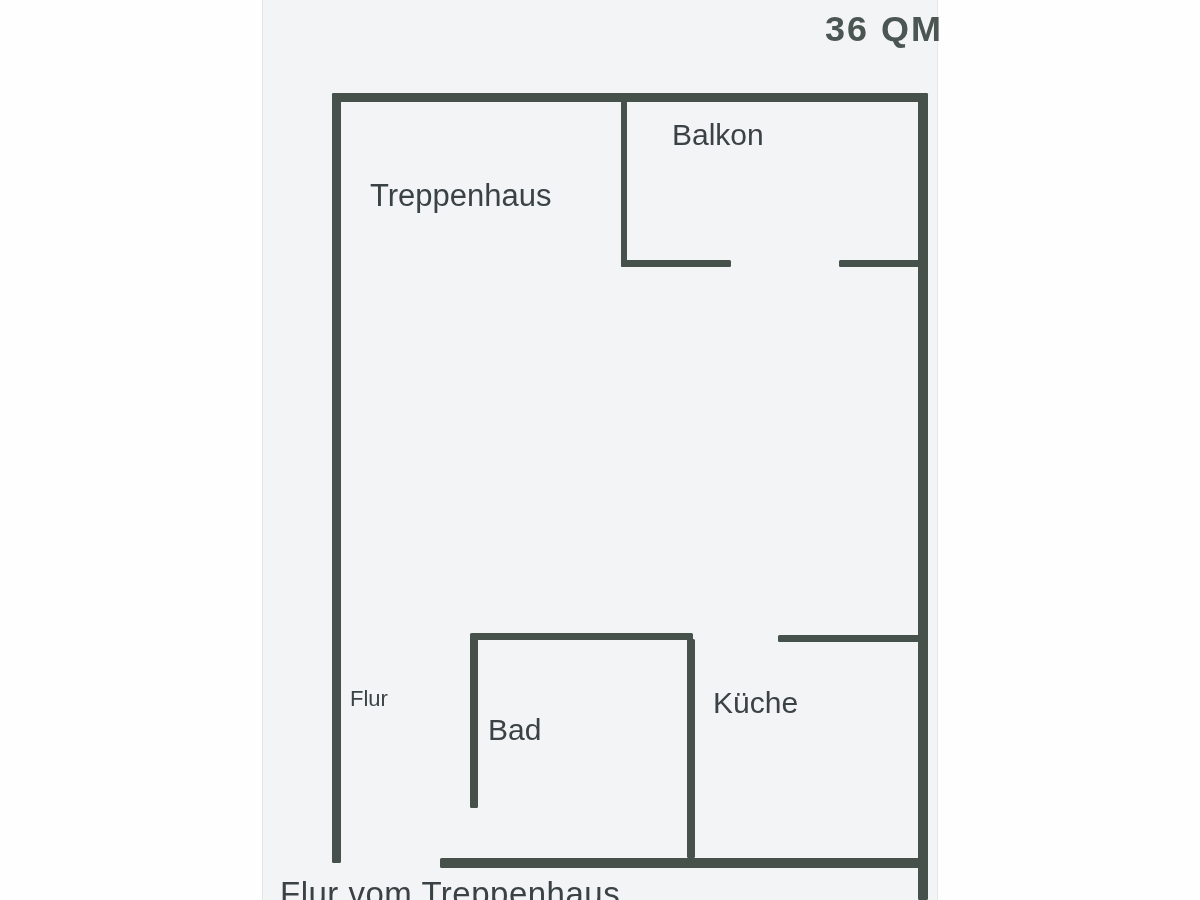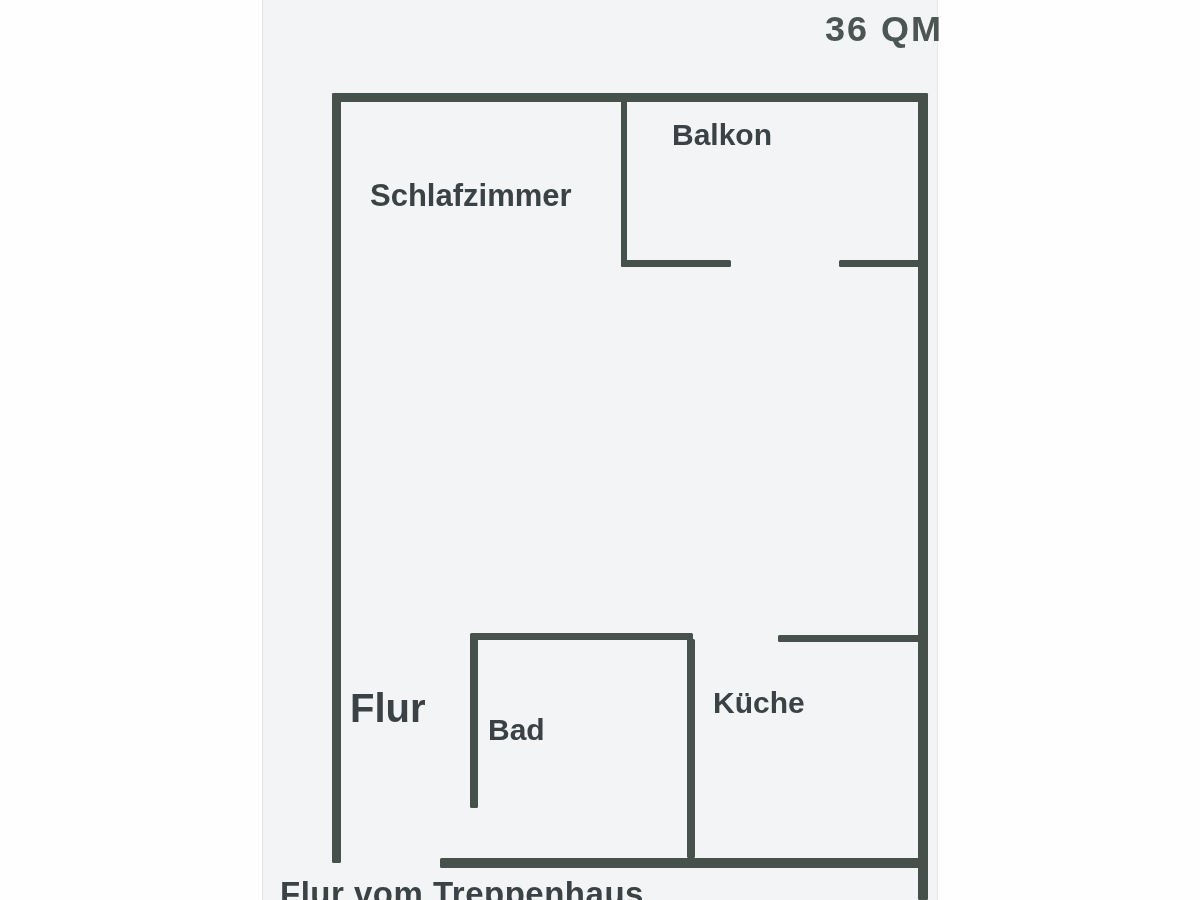--- a/index.html
+++ b/index.html
@@ -18,21 +18,21 @@
     box-shadow:inset 1px 0 0 rgba(120,120,130,0.12), inset -1px 0 0 rgba(120,120,130,0.10);
   }
   .wall{
     position:absolute;
     background:var(--wall,#46514b);
     border-radius:1.5px;
   }
   .label{
     position:absolute;
     line-height:1;
-    font-weight:bold;
+    font-weight:normal;
     color:var(--text,#3b4245);
     white-space:nowrap;
   }
   .title{
     position:absolute;
     left:563px;top:11px;
     font-size:36px;
     font-weight:bold;
     letter-spacing:2px;
     line-height:1;
@@ -41,21 +41,21 @@
     transform:scaleY(0.96);
   }
   .footer-label{
     left:280px;top:877px;
     font-size:33px;
     letter-spacing:0.5px;
   }
   .lbl-schlafzimmer{left:370px;top:180px;font-size:31px;}
   .lbl-balkon{left:672px;top:120px;font-size:30px;}
   .lbl-wohn{left:385px;top:370px;font-size:31px;}
-  .lbl-flur{left:350px;top:688px;font-size:40px;}
+  .lbl-flur{left:350px;top:688px;font-size:22px;}
   .lbl-bad{left:488px;top:715px;font-size:30px;}
   .lbl-kueche{left:713px;top:688px;font-size:30px;text-align:right;}
 
   
   .w-top{left:332px;top:93px;width:596px;height:9px;}
   .w-left{left:332px;top:93px;width:9px;height:770px;}
   .w-right{left:918px;top:93px;width:10px;height:807px;}
   .w-bottom{left:440px;top:858px;width:488px;height:10px;}
   
   .w-balkon-left{left:621px;top:100px;width:6px;height:167px;}
@@ -87,21 +87,21 @@
   <div class="wall w-balkon-left"></div>
   <div class="wall w-balkon-bl"></div>
   <div class="wall w-balkon-br"></div>
 
   <div class="wall w-bad-top"></div>
   <div class="wall w-bad-left"></div>
   <div class="wall w-bad-right"></div>
 
   <div class="wall w-kueche-top"></div>
 
-  <div class="label lbl-schlafzimmer">Schlafzimmer</div>
+  <div class="label lbl-schlafzimmer">Treppenhaus</div>
   <div class="label lbl-balkon">Balkon</div>
   <div class="label lbl-flur">Flur</div>
   <div class="label lbl-bad">Bad</div>
   <div class="label lbl-kueche">Küche</div>
 
   <div class="label footer-label">Flur vom Treppenhaus</div>
 
 </div>
 
 </body></html>

